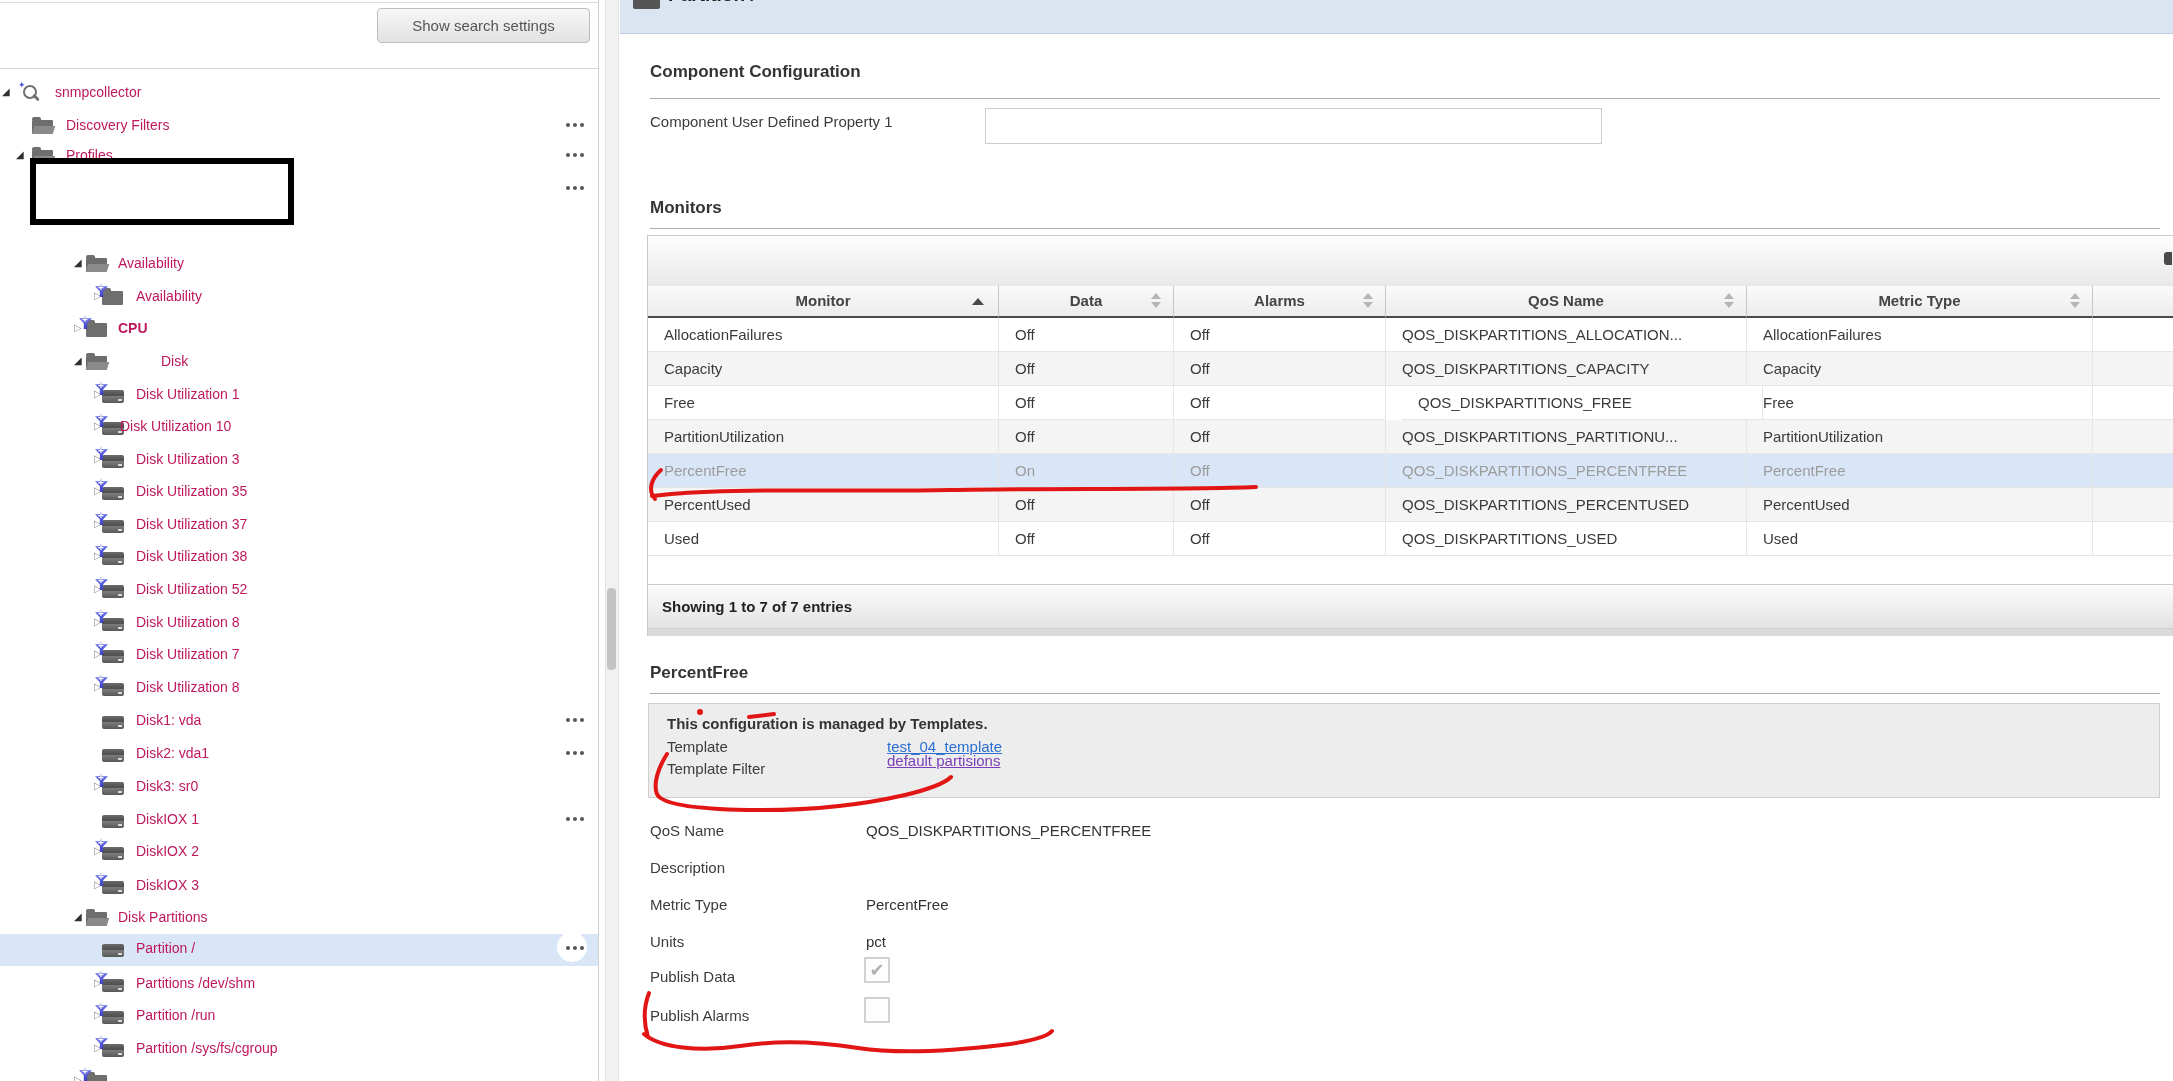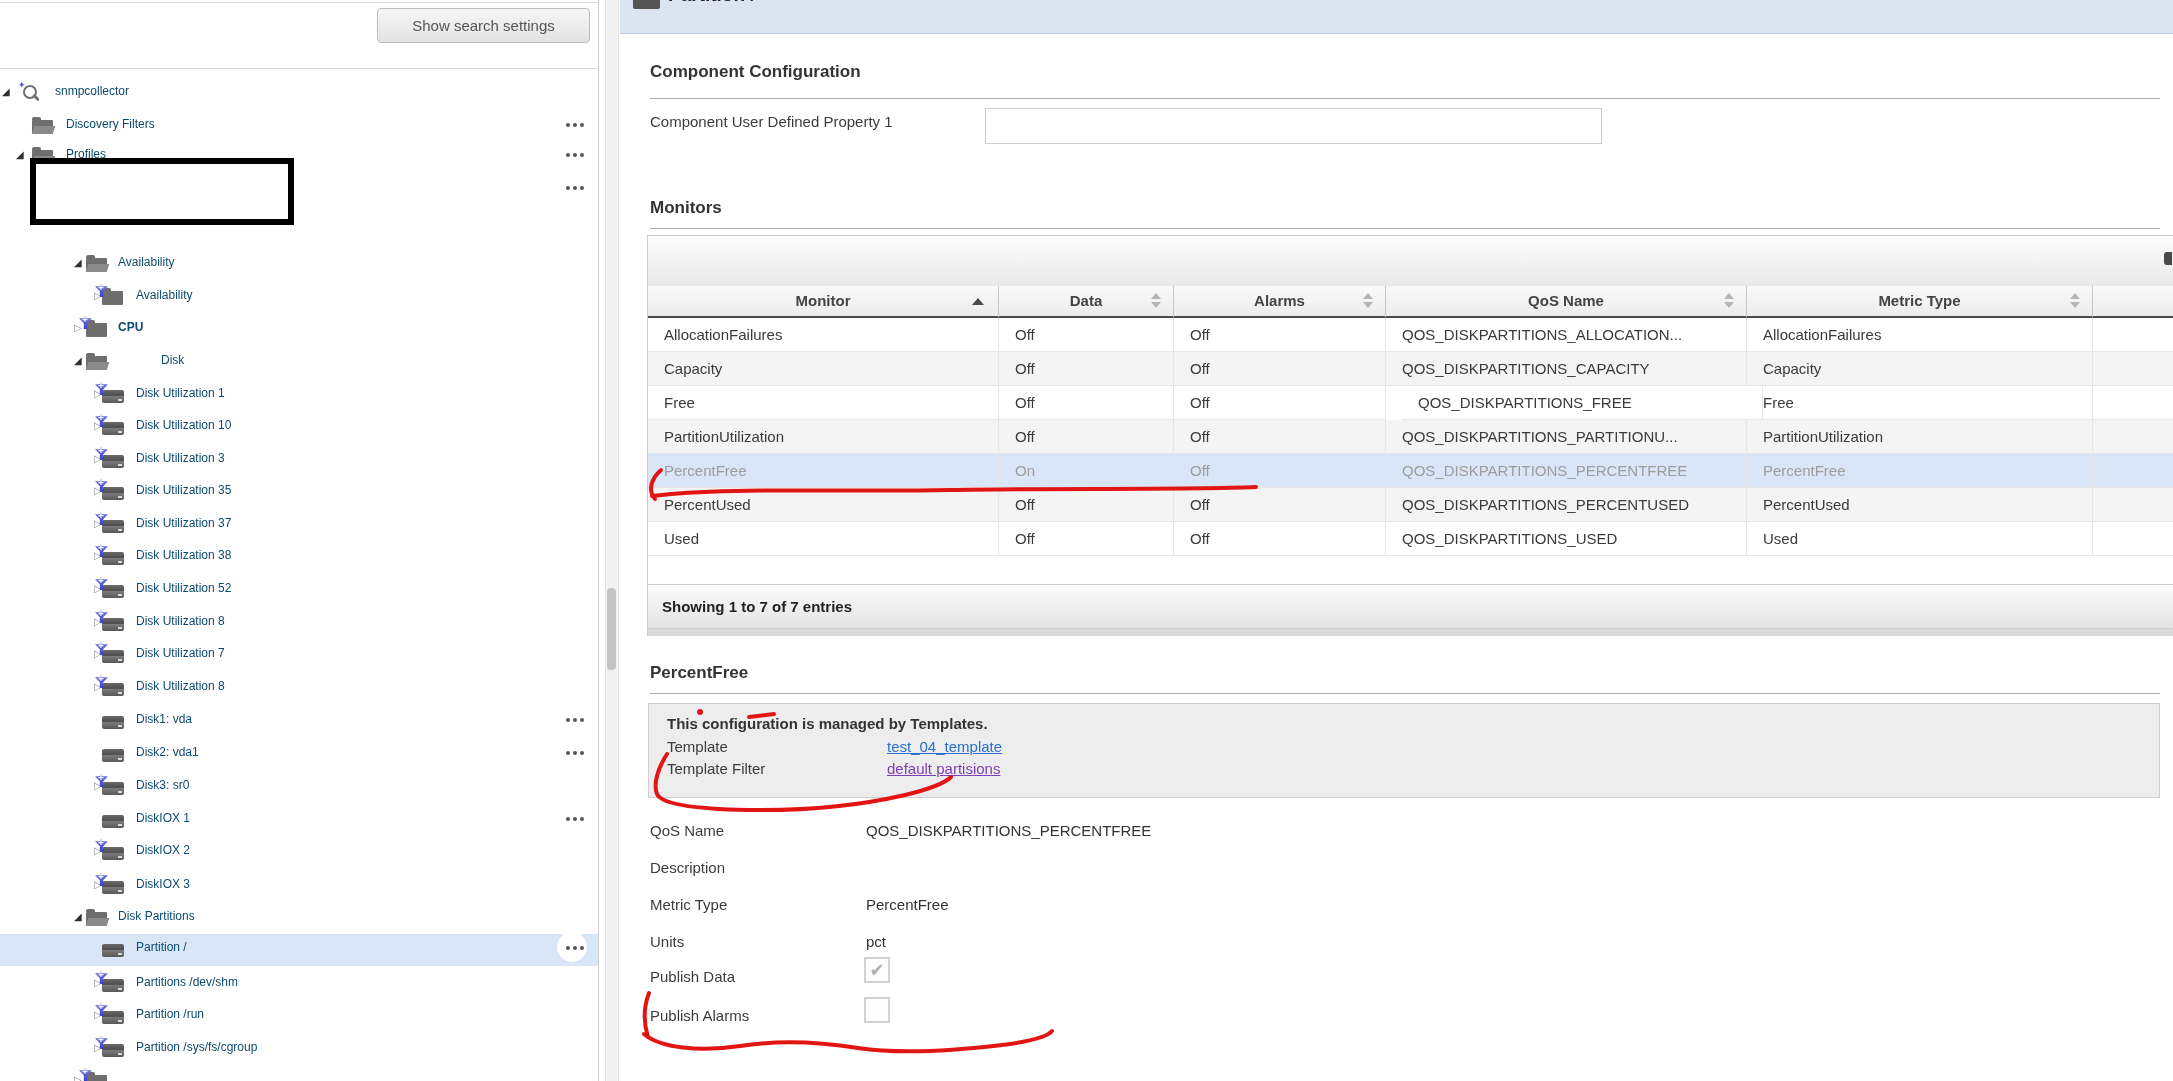--- a/index.html
+++ b/index.html
@@ -9,21 +9,21 @@
   #left-panel{position:absolute;left:0;top:0;width:598px;height:1081px;background:#fff;border-right:1px solid #cfcfcf;}
   .top-line{position:absolute;left:0;top:2px;width:598px;height:1px;background:#dcdcdc;}
   .sep-line{position:absolute;left:0;top:68px;width:598px;height:1px;background:#d6d6d6;}
   #search-btn{position:absolute;left:377px;top:8px;width:213px;height:35px;
     background:linear-gradient(#f7f7f7,#e2e2e2);border:1px solid #bdbdbd;border-radius:4px;
     font:15px "Liberation Sans",sans-serif;color:#555;cursor:pointer;}
   #tree-scrollbar{position:absolute;left:605px;top:0;width:12px;height:1081px;background:#f1f1f1;border-left:1px solid #e4e4e4;border-right:1px solid #e4e4e4;}
   #tree-scrollbar .thumb{position:absolute;left:1px;top:588px;width:9px;height:82px;background:#c3c3c3;border-radius:4px;}
   .tree-row{position:absolute;left:0;width:598px;height:32px;}
   .tree-row.selected{background:#d9e6f7;}
-  .tree-label{position:absolute;top:6px;font-size:12px;color:#0c4a6e;white-space:nowrap;}
+  .tree-label{position:absolute;top:6px;font-size:14px;color:#be185d;white-space:nowrap;}
   .expander{position:absolute;top:9px;font-size:10px;line-height:10px;}
   .exp-open{color:#2f2f2f;}
   .exp-closed{color:#909090;}
   .icon-folder,.icon-folder-open{position:absolute;top:9px;width:21px;height:14px;background:#6e6e6e;border-radius:1px;}
   .icon-folder:before,.icon-folder-open:before{content:"";position:absolute;left:0;top:-3px;width:9px;height:3px;background:#6e6e6e;border-radius:2px 2px 0 0;}
   .icon-folder-open:after{content:"";position:absolute;left:1px;bottom:0;width:21px;height:8px;background:#8a8a8a;transform:skewX(-18deg);}
   .icon-drive{position:absolute;top:10px;width:22px;height:13px;border-radius:2px;
     background:linear-gradient(180deg,#6a6a6a 0%,#4e4e4e 42%,#7d7d7d 46%,#585858 100%);}
   .icon-drive:after{content:"";position:absolute;right:2px;bottom:2px;width:4px;height:2px;background:#d8d8d8;}
   .icon-search{position:absolute;top:6px;width:20px;height:20px;}
@@ -154,21 +154,21 @@
           <span class="icon-drive" style="left: 102px;"></span>
           <span class="badge" style="left: 95px; top: 3px;"></span>
           <span class="badge-plus" style="left: 98px; top: 0px;">+</span>
           <span class="tree-label" style="left: 136px;">Disk Utilization 1</span>
         </div>
         <div class="tree-row" style="top: 412px;">
           <span class="expander exp-closed" style="left: 94px;">▷</span>
           <span class="icon-drive" style="left: 102px;"></span>
           <span class="badge" style="left: 95px; top: 3px;"></span>
           <span class="badge-plus" style="left: 98px; top: 0px;">+</span>
-          <span class="tree-label" style="left: 136px;">Disk Utilization 10</span>
+          <span class="tree-label" style="left: 120px;">Disk Utilization 10</span>
         </div>
         <div class="tree-row" style="top: 445px;">
           <span class="expander exp-closed" style="left: 94px;">▷</span>
           <span class="icon-drive" style="left: 102px;"></span>
           <span class="badge" style="left: 95px; top: 3px;"></span>
           <span class="badge-plus" style="left: 98px; top: 0px;">+</span>
           <span class="tree-label" style="left: 136px;">Disk Utilization 3</span>
         </div>
         <div class="tree-row" style="top: 477px;">
           <span class="expander exp-closed" style="left: 94px;">▷</span>
@@ -406,21 +406,21 @@
     </div>
 
     <div class="sec-h" style="top:663px">PercentFree</div>
     <div class="h-rule" style="top:693px"></div>
 
     <div id="tmpl-box">
       <div id="tmpl-notice">This configuration is managed by Templates.</div>
       <div class="tmpl-lbl" style="top:34px">Template</div>
       <a class="tmpl-link" id="tmpl-link1" style="top:34px">test_04_template</a>
       <div class="tmpl-lbl" style="top:56px">Template Filter</div>
-      <a class="tmpl-link" id="tmpl-link2" style="top:56px">default partisions</a>
+      <a class="tmpl-link" id="tmpl-link2" style="top:48px">default partisions</a>
     </div>
 
     <div id="detail-fields">
         <div class="lbl" style="top: 822px;">QoS Name</div>
         <div class="val" style="top: 822px;">QOS_DISKPARTITIONS_PERCENTFREE</div>
         <div class="lbl" style="top: 859px;">Description</div>
         <div class="lbl" style="top: 896px;">Metric Type</div>
         <div class="val" style="top: 896px;">PercentFree</div>
         <div class="lbl" style="top: 933px;">Units</div>
         <div class="val" style="top: 933px;">pct</div>

